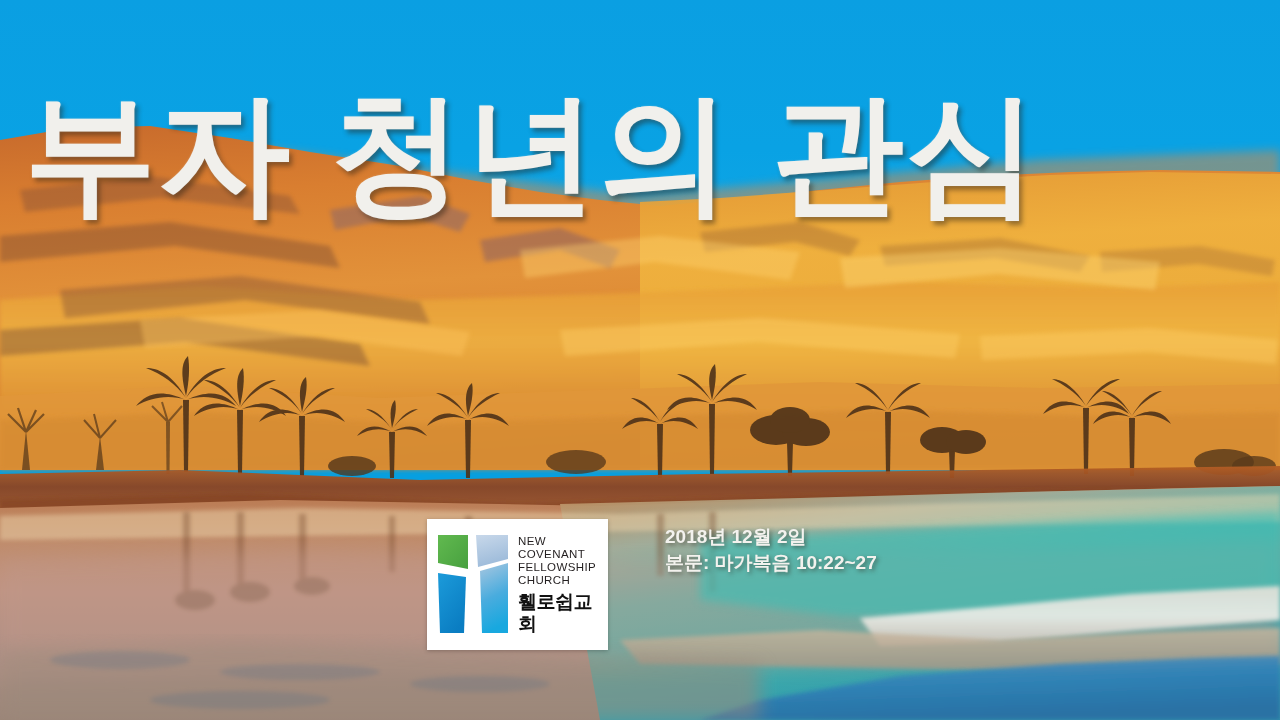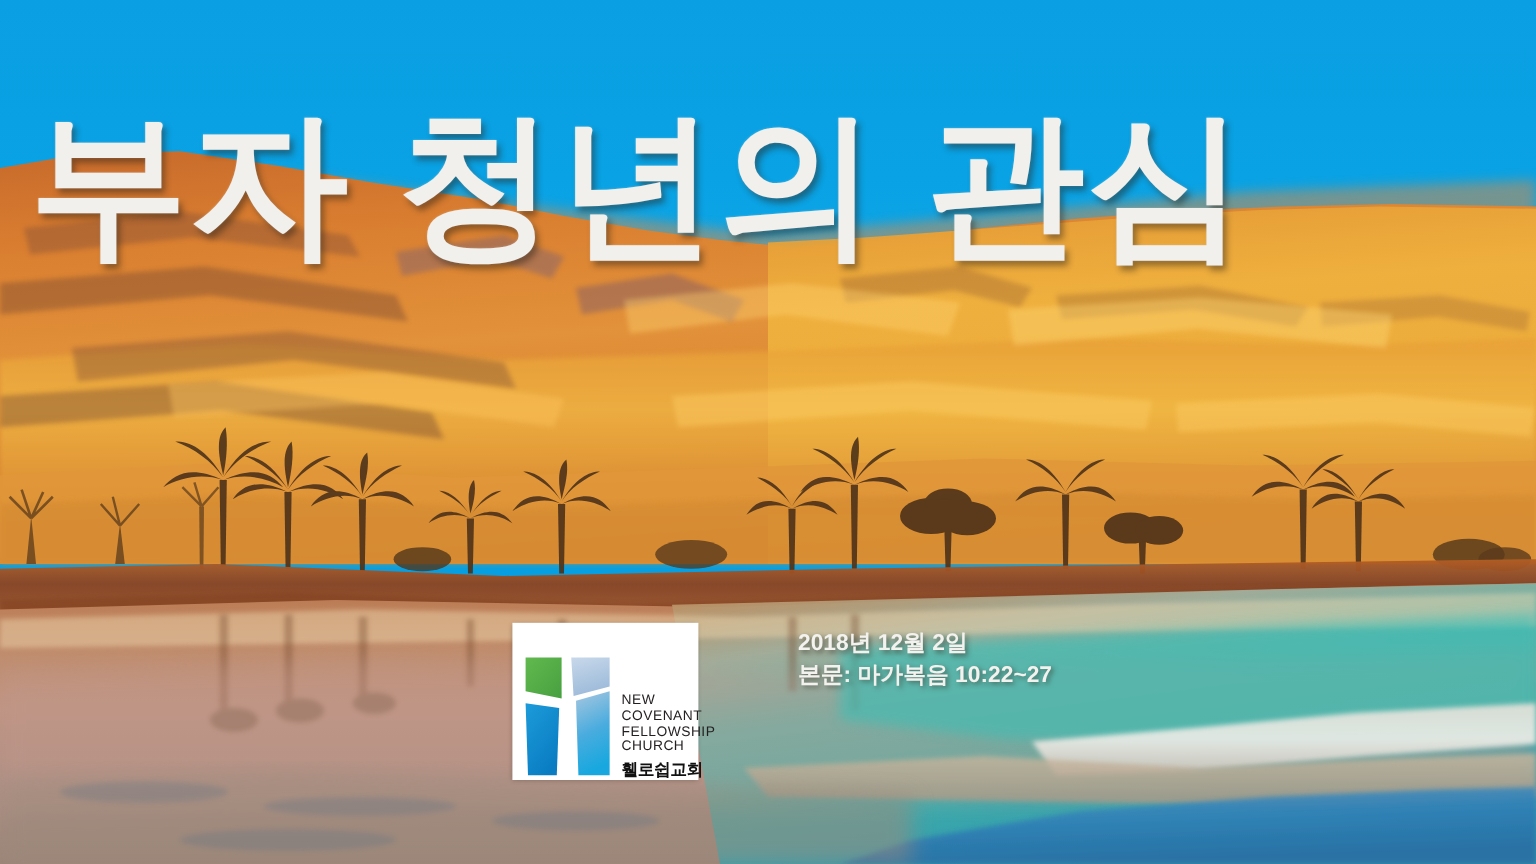--- a/index.html
+++ b/index.html
@@ -55,24 +55,24 @@
     text-shadow:2px 2px 4px rgba(50,40,30,.55);
     white-space:nowrap;
     user-select:none;
   }
   .info div{margin:0;padding:0;}
 
   
   .logo-box{
     position:absolute;
     left:427px;top:519px;
-    width:155px;height:131px;
+    width:181px;height:131px;
     background:#FFFFFF;
     display:flex;
-    align-items:flex-end;
+    align-items:center;
     box-shadow:0 1px 4px rgba(0,0,0,.25);
   }
   .logo-mark{
     width:74px;height:104px;
     margin-left:9px;
     flex:0 0 auto;
   }
   .logo-words{
     margin-left:8px;
     display:flex;flex-direction:column;
@@ -80,21 +80,21 @@
     line-height:1.12;
   }
   .logo-en{
     font-size:11.5px;
     letter-spacing:.4px;
     color:#231F20;
     font-weight:400;
   }
   .logo-kr{
     margin-top:5px;
-    font-size:14px;
+    font-size:19px;
     font-weight:700;
     color:#111;
     letter-spacing:-.5px;
   }
 </style>
 </head>
 <body>
 
 <div id="slide">
 

